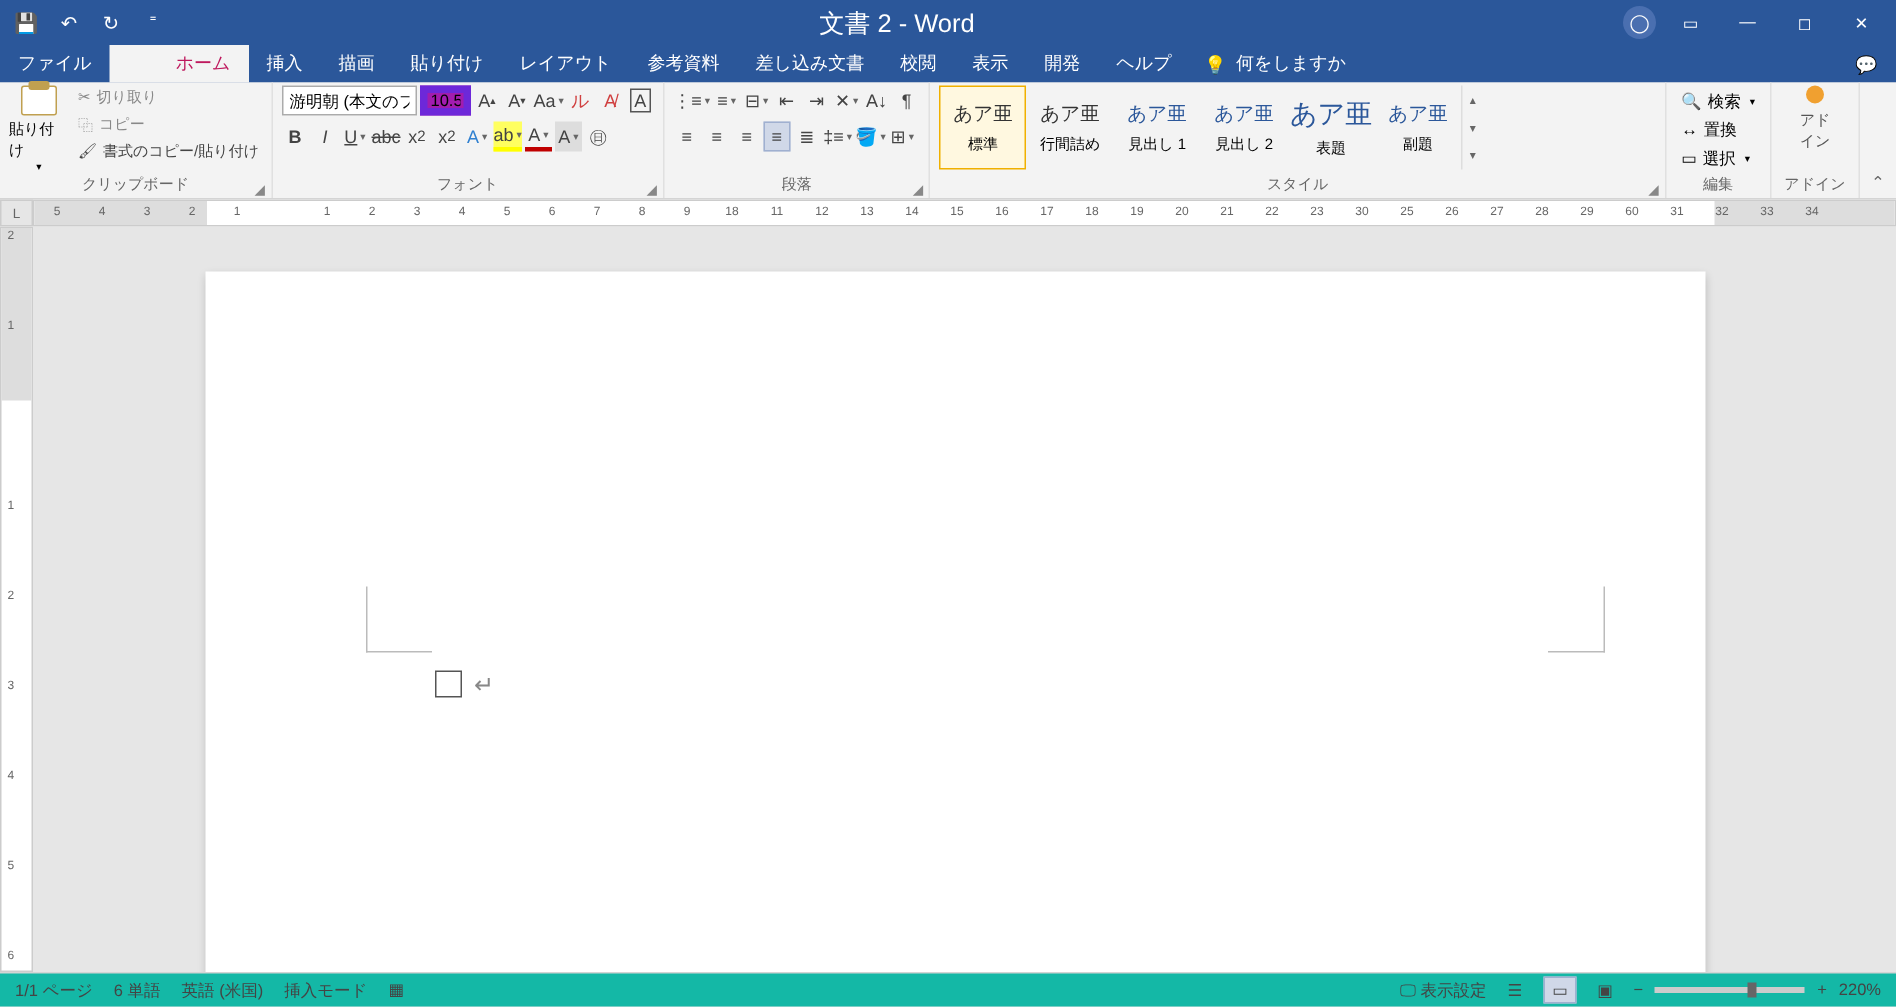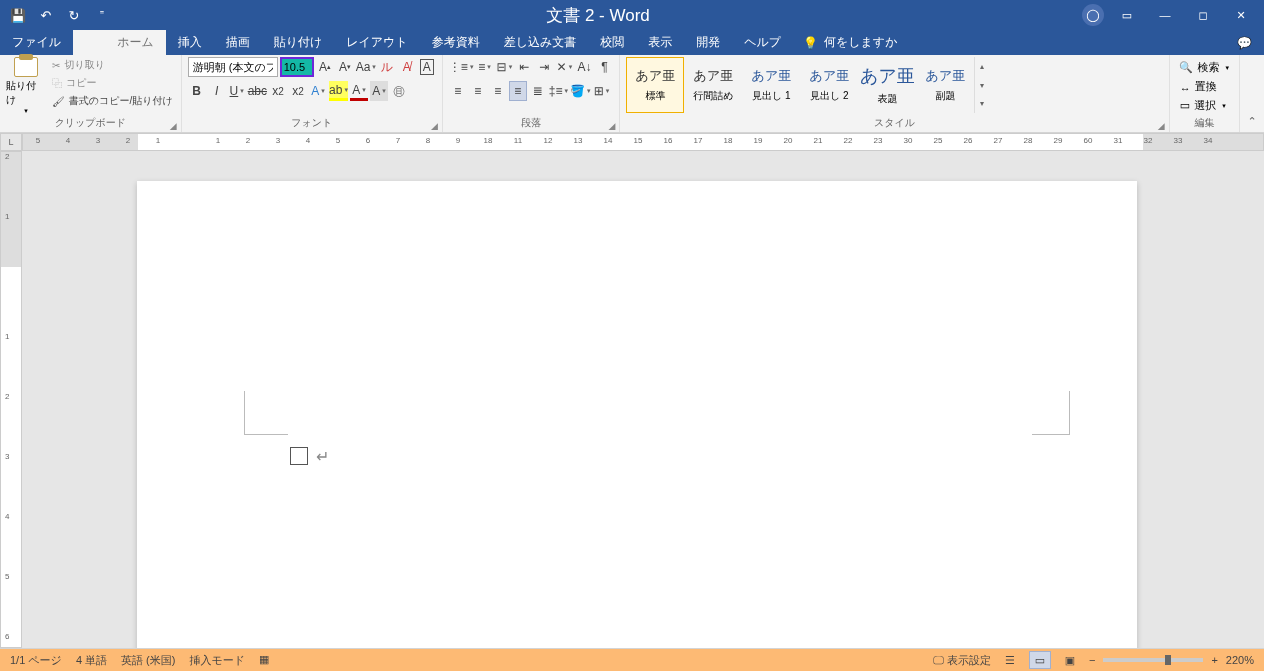--- a/index.html
+++ b/index.html
@@ -10,40 +10,40 @@
 .qat { display: flex; align-items: center; padding-left: 6px; gap: 4px; }
 .qat-btn { width: 24px; height: 24px; display: flex; align-items: center; justify-content: center; color: #fff; font-size: 13px; }
 .title-center { flex: 1; text-align: center; font-size: 17px; }
 .title-right { display: flex; align-items: center; gap: 8px; padding-right: 8px; }
 .avatar { width: 22px; height: 22px; border-radius: 50%; background: #4a6fb0; display: flex; align-items: center; justify-content: center; font-size: 12px; }
 .win-btn { width: 30px; height: 24px; display: flex; align-items: center; justify-content: center; font-size: 11px; }
 
 
 .tabs { height: 25px; background: #2b579a; display: flex; align-items: stretch; color: #fff; font-size: 12px; }
 .tab { padding: 0 12px; display: flex; align-items: center; cursor: pointer; }
-.tab.active { background: #f3f3f3; color: #737373; padding-left: 44px; }
+.tab.active { background: #f3f3f3; color: #be185d; padding-left: 44px; }
 .tell-me { display: flex; align-items: center; gap: 6px; padding: 0 10px; }
 .tabs-right { margin-left: auto; padding-right: 12px; display: flex; align-items: center; }
 
 
 .ribbon { height: 78px; background: #f3f3f3; border-bottom: 1px solid #d4d4d4; display: flex; }
 .group { border-right: 1px solid #e0e0e0; display: flex; flex-direction: column; padding: 2px 6px 0; }
 .group-body { flex: 1; display: flex; align-items: flex-start; gap: 4px; }
 .group-label { height: 16px; font-size: 10px; color: #666; text-align: center; position: relative; }
 .group-label .launcher { position: absolute; right: -2px; bottom: 1px; font-size: 9px; color: #888; }
 
 .paste-big { display: flex; flex-direction: column; align-items: center; justify-content: center; width: 40px; height: 58px; font-size: 10px; }
 .paste-icon { width: 24px; height: 28px; background: #fff; border: 1px solid #c0a050; border-radius: 2px; margin-bottom: 2px; position: relative; }
 .paste-icon::before { content: ""; position: absolute; top: -4px; left: 4px; right: 4px; height: 6px; background: #c0a050; border-radius: 2px; }
 .clip-side { display: flex; flex-direction: column; gap: 2px; font-size: 10px; color: #888; }
 .clip-side div { display: flex; align-items: center; gap: 4px; padding: 1px 2px; }
 
 .font-row { display: flex; align-items: center; gap: 2px; }
 .font-name { width: 90px; height: 20px; border: 1px solid #ababab; background: #fff; font-size: 11px; padding: 0 4px; }
-.font-size { width: 34px; height: 20px; border: 2px solid #6d28d9; background: #14b8a6; font-size: 11px; padding: 0 2px; }
+.font-size { width: 34px; height: 20px; border: 5px solid #6d28d9; background: #a21caf; font-size: 11px; padding: 0 2px; }
 .rb-btn { min-width: 18px; height: 20px; display: flex; align-items: center; justify-content: center; font-size: 12px; color: #444; position: relative; }
 .rb-btn.dd::after { content: "▾"; font-size: 7px; margin-left: 2px; color: #666; }
 .font-col { display: flex; flex-direction: column; gap: 4px; }
 
 .para-col { display: flex; flex-direction: column; gap: 4px; }
 .para-row { display: flex; align-items: center; gap: 2px; }
 
 .styles-body { display: flex; align-items: flex-end; gap: 0; }
 .style-item { width: 58px; height: 56px; border: 1px solid transparent; display: flex; flex-direction: column; align-items: center; justify-content: center; gap: 4px; font-size: 10px; }
 .style-item.sel { border: 1px solid #f0b000; background: #fff8e0; }
@@ -77,21 +77,21 @@
 .ruler-v .vticks { position: absolute; left: 4px; top: 0; }
 .ruler-v .vticks span { display: block; height: 60px; }
 .doc-scroll { flex: 1; overflow: hidden; position: relative; }
 .page { position: absolute; left: 115px; top: 30px; width: 1000px; height: 600px; background: #fff; box-shadow: 0 2px 6px rgba(0,0,0,0.2); }
 .page-corner-tl { position: absolute; left: 222px; top: 240px; width: 44px; height: 44px; border-left: 1px solid #bbb; border-bottom: 1px solid #bbb; }
 .page-corner-tr { position: absolute; left: 1010px; top: 240px; width: 38px; height: 44px; border-right: 1px solid #bbb; border-bottom: 1px solid #bbb; }
 .cursor-box { position: absolute; left: 268px; top: 296px; width: 18px; height: 18px; border: 1.5px solid #555; }
 .para-mark { position: absolute; left: 294px; top: 296px; font-size: 16px; color: #888; }
 
 
-.statusbar { position: absolute; bottom: 0; left: 0; right: 0; height: 23px; background: #fdba74; border-top: 1px solid #d4d4d4; display: flex; align-items: center; font-size: 11px; color: #444; }
+.statusbar { position: absolute; bottom: 0; left: 0; right: 0; height: 23px; background: #14b8a6; border-top: 1px solid #d4d4d4; display: flex; align-items: center; font-size: 11px; color: #444; }
 .sb-left { display: flex; gap: 14px; padding-left: 10px; }
 .sb-right { margin-left: auto; display: flex; align-items: center; gap: 8px; padding-right: 10px; }
 .view-btn { width: 22px; height: 18px; display: flex; align-items: center; justify-content: center; border: 1px solid transparent; }
 .view-btn.active { background: #d0d8e8; border-color: #a0b0d0; }
 .zoom-slider { width: 100px; height: 4px; background: #ccc; position: relative; }
 .zoom-slider .thumb { position: absolute; left: 62px; top: -3px; width: 6px; height: 10px; background: #666; }
 </style>
 </head>
 <body>
 
@@ -280,20 +280,30 @@
         <div>
             <span>▭</span>
             <span>選択</span>
             <span style="font-size:7px;margin-left:2px">▾</span>
           </div>
       </div>
     </div>
     <div class="group-label"><span>編集</span></div>
   </div>
 
+  <div class="group">
+    <div class="group-body">
+      <div class="addin">
+        <div class="addin-icon"></div>
+        <span>アド</span>
+        <span>イン</span>
+      </div>
+    </div>
+    <div class="group-label"><span>アドイン</span></div>
+  </div>
 
   <div class="collapse">⌃</div>
 </div>
 
 <div class="ruler-area">
   <div class="ruler-corner">L</div>
   <div class="ruler-h">
     <div class="margin-left"></div>
     <div class="margin-right"></div>
     <div class="ruler-ticks">
@@ -361,21 +371,21 @@
     <div class="page-corner-tl"></div>
     <div class="page-corner-tr"></div>
     <div class="cursor-box"></div>
     <div class="para-mark">↵</div>
   </div>
 </div>
 
 <div class="statusbar">
   <div class="sb-left">
     <span>1/1 ページ</span>
-    <span>4 単語</span>
+    <span>6 単語</span>
     <span>英語 (米国)</span>
     <span>挿入モード</span>
     <span>▦</span>
   </div>
   <div class="sb-right">
     <span>🖵 <span>表示設定</span></span>
     <div class="view-btn">☰</div>
     <div class="view-btn active">▭</div>
     <div class="view-btn">▣</div>
     <span>−</span>

